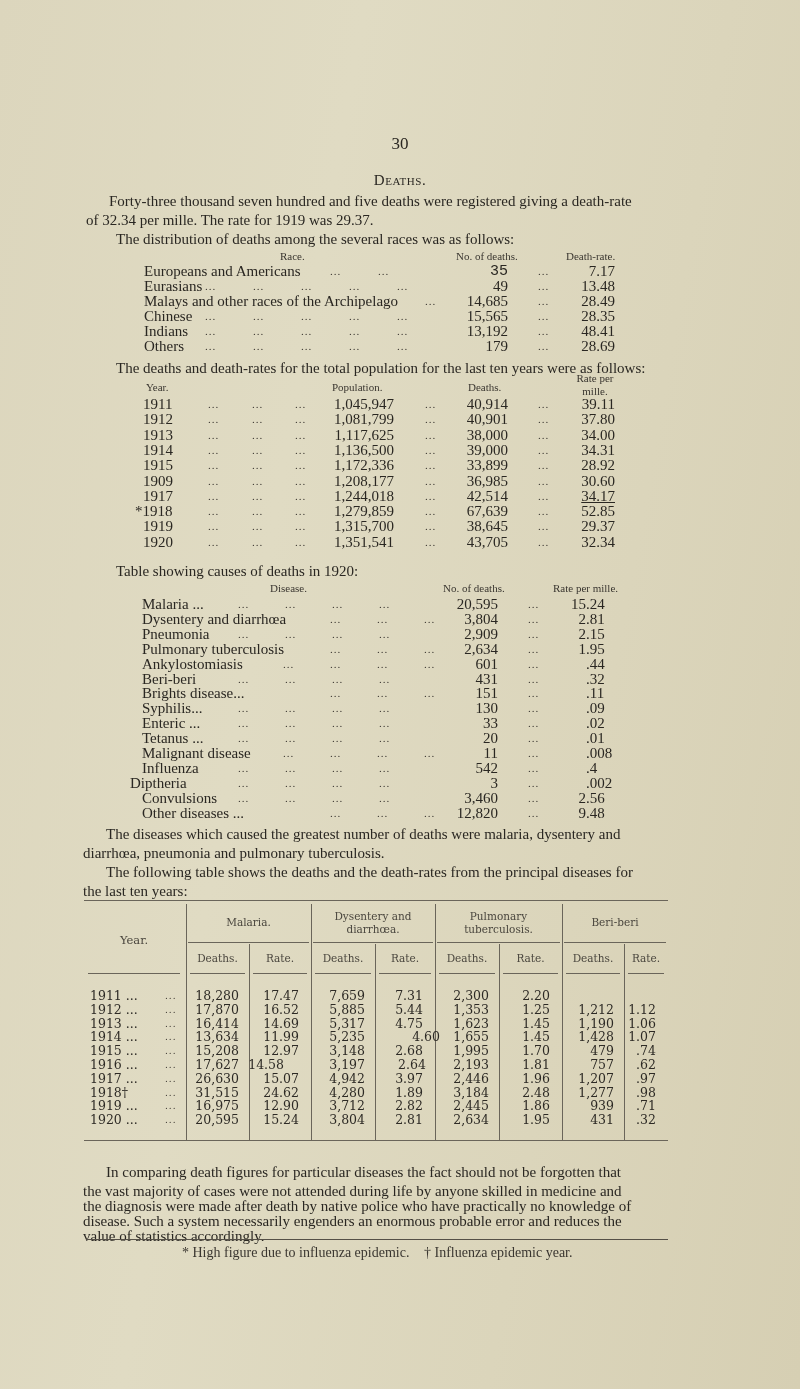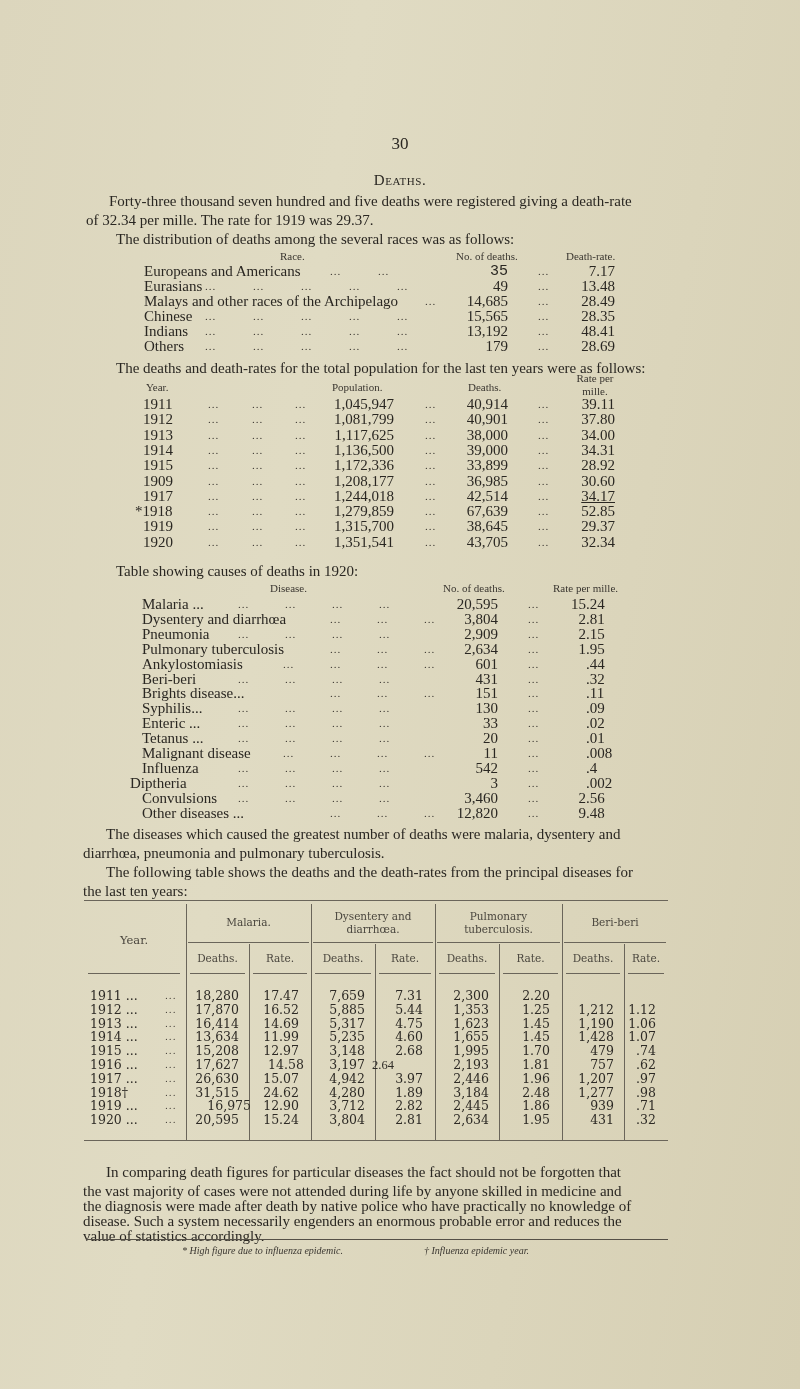--- a/index.html
+++ b/index.html
@@ -17,21 +17,21 @@
   .indent { text-indent:23px; }
   .dot { letter-spacing:1px; color:#3a3630; }
   
   .rt { font-size:15px; }
   .hdr { font-size:11px; color:#3a3630; }
   
   .bt { font-family:"DejaVu Serif", serif; font-size:12.5px; color:#2d2a25; }
   .bth { font-size:10.5px; color:#4a463e; text-align:center; position:absolute; line-height:13px; }
   .vline { position:absolute; width:1px; background:#6a655a; }
   .hline { position:absolute; height:1px; background:#6a655a; }
-  .foot { font-size:10px; color:#3a3630;font-style:italic; }
+  .foot { font-size:14px; color:#3a3630; }
 </style>
 </head>
 <body>
 
 <div class="abs pagenum">30</div>
 <div class="abs heading">Deaths.</div>
 
 <div class="abs para indent" style="left:86px; width:600px; top:192px; white-space:nowrap;">Forty-three thousand seven hundred and five deaths were registered giving a death-rate</div>
 <div class="abs para" style="left:86px; width:600px; top:211px;">of 32.34 per mille.  The rate for 1919 was 29.37.</div>
 
@@ -386,41 +386,41 @@
     <div class="abs" style="left:375px; width:48px; top:1016.6px; text-align:right; line-height:14px;">4.75</div>
     <div class="abs" style="left:435px; width:54px; top:1016.6px; text-align:right; line-height:14px;">1,623</div>
     <div class="abs" style="left:499px; width:51px; top:1016.6px; text-align:right; line-height:14px;">1.45</div>
     <div class="abs" style="left:562px; width:52px; top:1016.6px; text-align:right; line-height:14px;">1,190</div>
     <div class="abs" style="left:624px; width:32px; top:1016.6px; text-align:right; line-height:14px;">1.06</div>
     <div class="abs" style="left:90px; top:1030.4px; line-height:14px; white-space:nowrap;">1914 ...</div>
     <div class="abs dot" style="left:165px; top:1030.4px; line-height:14px; font-size:9px;">...</div>
     <div class="abs" style="left:186px; width:53px; top:1030.4px; text-align:right; line-height:14px;">13,634</div>
     <div class="abs" style="left:249px; width:50px; top:1030.4px; text-align:right; line-height:14px;">11.99</div>
     <div class="abs" style="left:311px; width:54px; top:1030.4px; text-align:right; line-height:14px;">5,235</div>
-    <div class="abs" style="left:375px; width:48px; top:1030.4px; text-align:right; line-height:14px;">4.60</div>
+    <div class="abs" style="left:392px; width:48px; top:1030.4px; text-align:right; line-height:14px;">4.60</div>
     <div class="abs" style="left:435px; width:54px; top:1030.4px; text-align:right; line-height:14px;">1,655</div>
     <div class="abs" style="left:499px; width:51px; top:1030.4px; text-align:right; line-height:14px;">1.45</div>
     <div class="abs" style="left:562px; width:52px; top:1030.4px; text-align:right; line-height:14px;">1,428</div>
     <div class="abs" style="left:624px; width:32px; top:1030.4px; text-align:right; line-height:14px;">1.07</div>
     <div class="abs" style="left:90px; top:1044.2px; line-height:14px; white-space:nowrap;">1915 ...</div>
     <div class="abs dot" style="left:165px; top:1044.2px; line-height:14px; font-size:9px;">...</div>
     <div class="abs" style="left:186px; width:53px; top:1044.2px; text-align:right; line-height:14px;">15,208</div>
     <div class="abs" style="left:249px; width:50px; top:1044.2px; text-align:right; line-height:14px;">12.97</div>
     <div class="abs" style="left:311px; width:54px; top:1044.2px; text-align:right; line-height:14px;">3,148</div>
     <div class="abs" style="left:375px; width:48px; top:1044.2px; text-align:right; line-height:14px;">2.68</div>
     <div class="abs" style="left:435px; width:54px; top:1044.2px; text-align:right; line-height:14px;">1,995</div>
     <div class="abs" style="left:499px; width:51px; top:1044.2px; text-align:right; line-height:14px;">1.70</div>
     <div class="abs" style="left:562px; width:52px; top:1044.2px; text-align:right; line-height:14px;">479</div>
     <div class="abs" style="left:624px; width:32px; top:1044.2px; text-align:right; line-height:14px;">.74</div>
     <div class="abs" style="left:90px; top:1058px; line-height:14px; white-space:nowrap;">1916 ...</div>
     <div class="abs dot" style="left:165px; top:1058px; line-height:14px; font-size:9px;">...</div>
     <div class="abs" style="left:186px; width:53px; top:1058px; text-align:right; line-height:14px;">17,627</div>
-    <div class="abs" style="left:261px; width:50px; top:1058px; text-align:center; line-height:14px;">14.58</div>
+    <div class="abs" style="left:234px; width:50px; top:1058px; text-align:right; line-height:14px;">14.58</div>
     <div class="abs" style="left:311px; width:54px; top:1058px; text-align:right; line-height:14px;">3,197</div>
-    <div class="abs" style="left:372px; width:48px; top:1058px; text-align:left; line-height:14px;font-family:Liberation Serif, serif;">2.64</div>
+    <div class="abs" style="left:388px; width:48px; top:1058px; text-align:center; line-height:14px;">2.64</div>
     <div class="abs" style="left:435px; width:54px; top:1058px; text-align:right; line-height:14px;">2,193</div>
     <div class="abs" style="left:499px; width:51px; top:1058px; text-align:right; line-height:14px;">1.81</div>
     <div class="abs" style="left:562px; width:52px; top:1058px; text-align:right; line-height:14px;">757</div>
     <div class="abs" style="left:624px; width:32px; top:1058px; text-align:right; line-height:14px;">.62</div>
     <div class="abs" style="left:90px; top:1071.8px; line-height:14px; white-space:nowrap;">1917 ...</div>
     <div class="abs dot" style="left:165px; top:1071.8px; line-height:14px; font-size:9px;">...</div>
     <div class="abs" style="left:186px; width:53px; top:1071.8px; text-align:right; line-height:14px;">26,630</div>
     <div class="abs" style="left:249px; width:50px; top:1071.8px; text-align:right; line-height:14px;">15.07</div>
     <div class="abs" style="left:311px; width:54px; top:1071.8px; text-align:right; line-height:14px;">4,942</div>
     <div class="abs" style="left:375px; width:48px; top:1071.8px; text-align:right; line-height:14px;">3.97</div>
@@ -433,21 +433,21 @@
     <div class="abs" style="left:186px; width:53px; top:1085.6px; text-align:right; line-height:14px;">31,515</div>
     <div class="abs" style="left:249px; width:50px; top:1085.6px; text-align:right; line-height:14px;">24.62</div>
     <div class="abs" style="left:311px; width:54px; top:1085.6px; text-align:right; line-height:14px;">4,280</div>
     <div class="abs" style="left:375px; width:48px; top:1085.6px; text-align:right; line-height:14px;">1.89</div>
     <div class="abs" style="left:435px; width:54px; top:1085.6px; text-align:right; line-height:14px;">3,184</div>
     <div class="abs" style="left:499px; width:51px; top:1085.6px; text-align:right; line-height:14px;">2.48</div>
     <div class="abs" style="left:562px; width:52px; top:1085.6px; text-align:right; line-height:14px;">1,277</div>
     <div class="abs" style="left:624px; width:32px; top:1085.6px; text-align:right; line-height:14px;">.98</div>
     <div class="abs" style="left:90px; top:1099.4px; line-height:14px; white-space:nowrap;">1919 ...</div>
     <div class="abs dot" style="left:165px; top:1099.4px; line-height:14px; font-size:9px;">...</div>
-    <div class="abs" style="left:186px; width:53px; top:1099.4px; text-align:right; line-height:14px;padding-left:12px;">16,975</div>
+    <div class="abs" style="left:186px; width:53px; top:1099.4px; text-align:right; line-height:14px;">16,975</div>
     <div class="abs" style="left:249px; width:50px; top:1099.4px; text-align:right; line-height:14px;">12.90</div>
     <div class="abs" style="left:311px; width:54px; top:1099.4px; text-align:right; line-height:14px;">3,712</div>
     <div class="abs" style="left:375px; width:48px; top:1099.4px; text-align:right; line-height:14px;">2.82</div>
     <div class="abs" style="left:435px; width:54px; top:1099.4px; text-align:right; line-height:14px;">2,445</div>
     <div class="abs" style="left:499px; width:51px; top:1099.4px; text-align:right; line-height:14px;">1.86</div>
     <div class="abs" style="left:562px; width:52px; top:1099.4px; text-align:right; line-height:14px;">939</div>
     <div class="abs" style="left:624px; width:32px; top:1099.4px; text-align:right; line-height:14px;">.71</div>
     <div class="abs" style="left:90px; top:1113.2px; line-height:14px; white-space:nowrap;">1920 ...</div>
     <div class="abs dot" style="left:165px; top:1113.2px; line-height:14px; font-size:9px;">...</div>
     <div class="abs" style="left:186px; width:53px; top:1113.2px; text-align:right; line-height:14px;">20,595</div>

